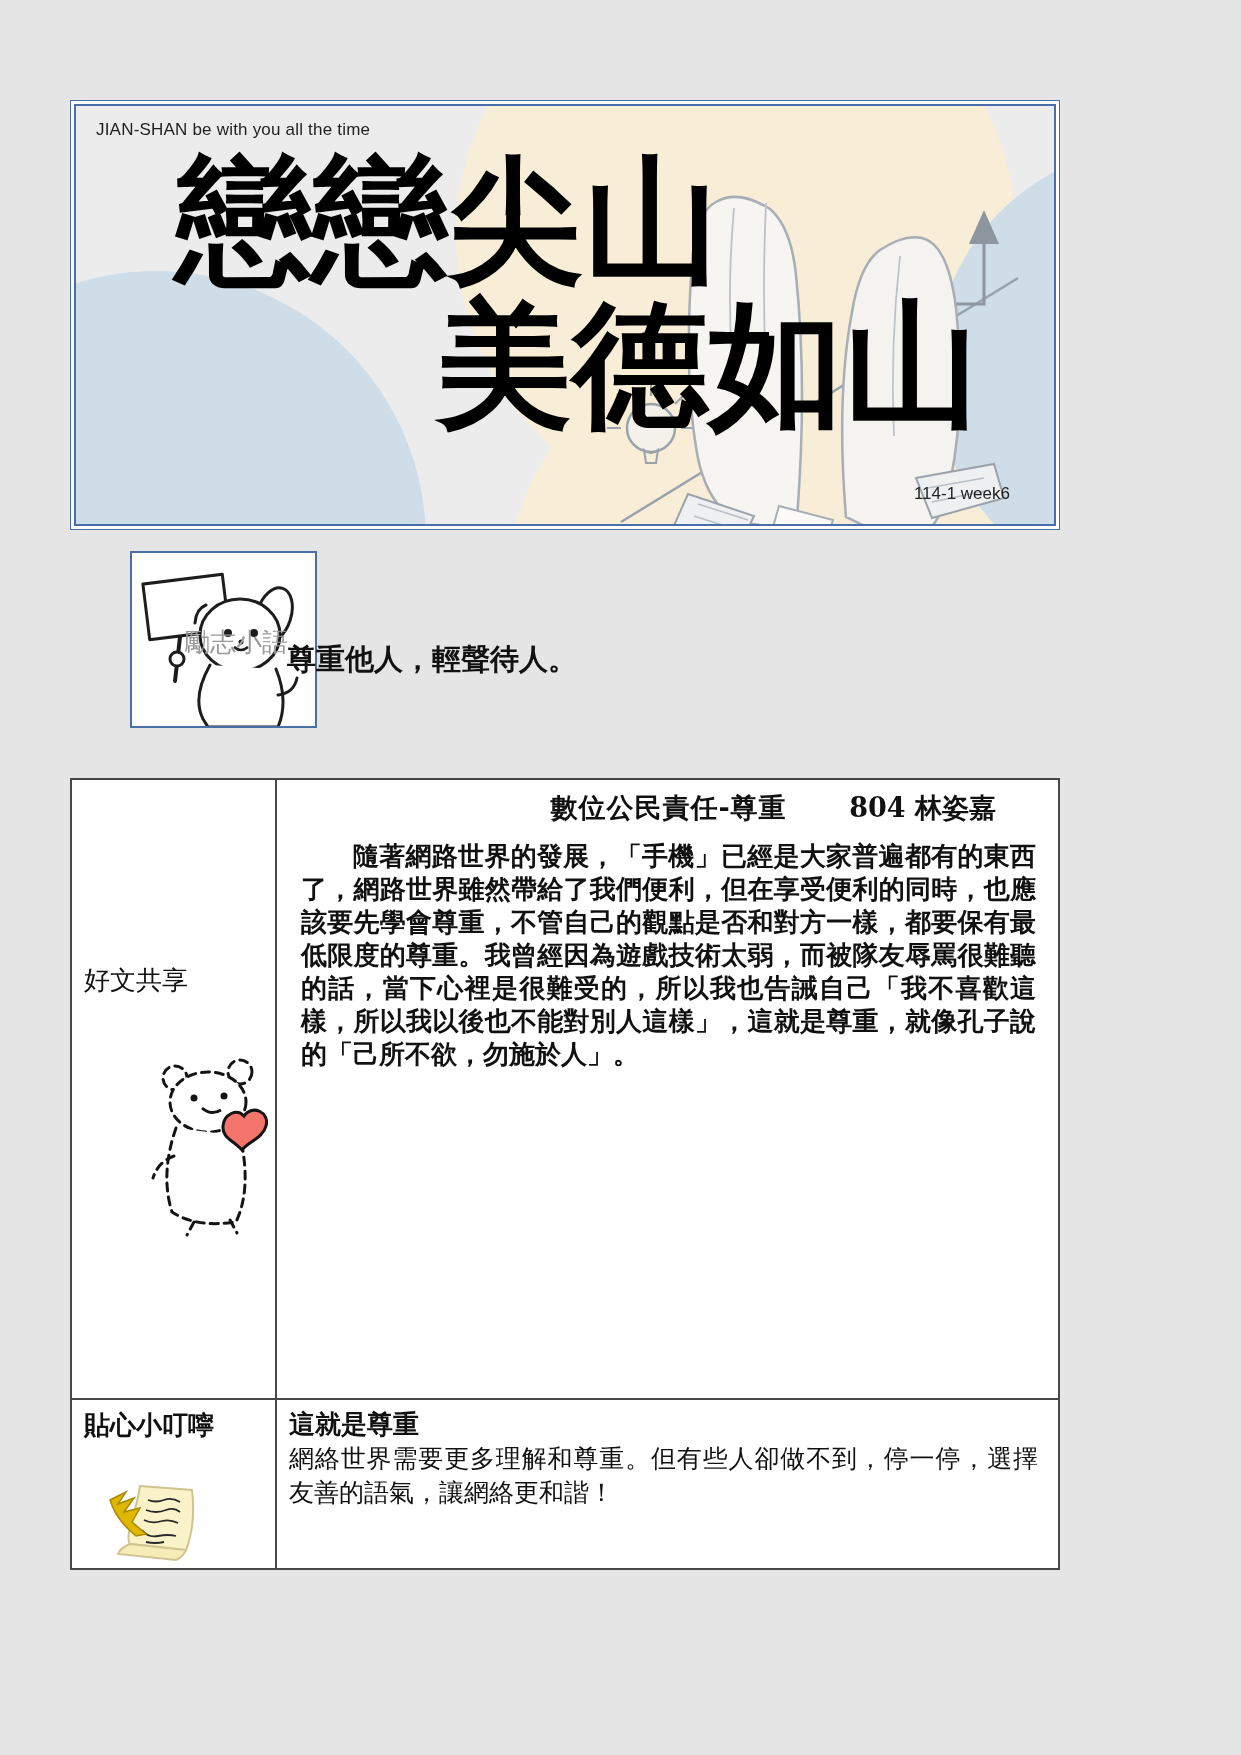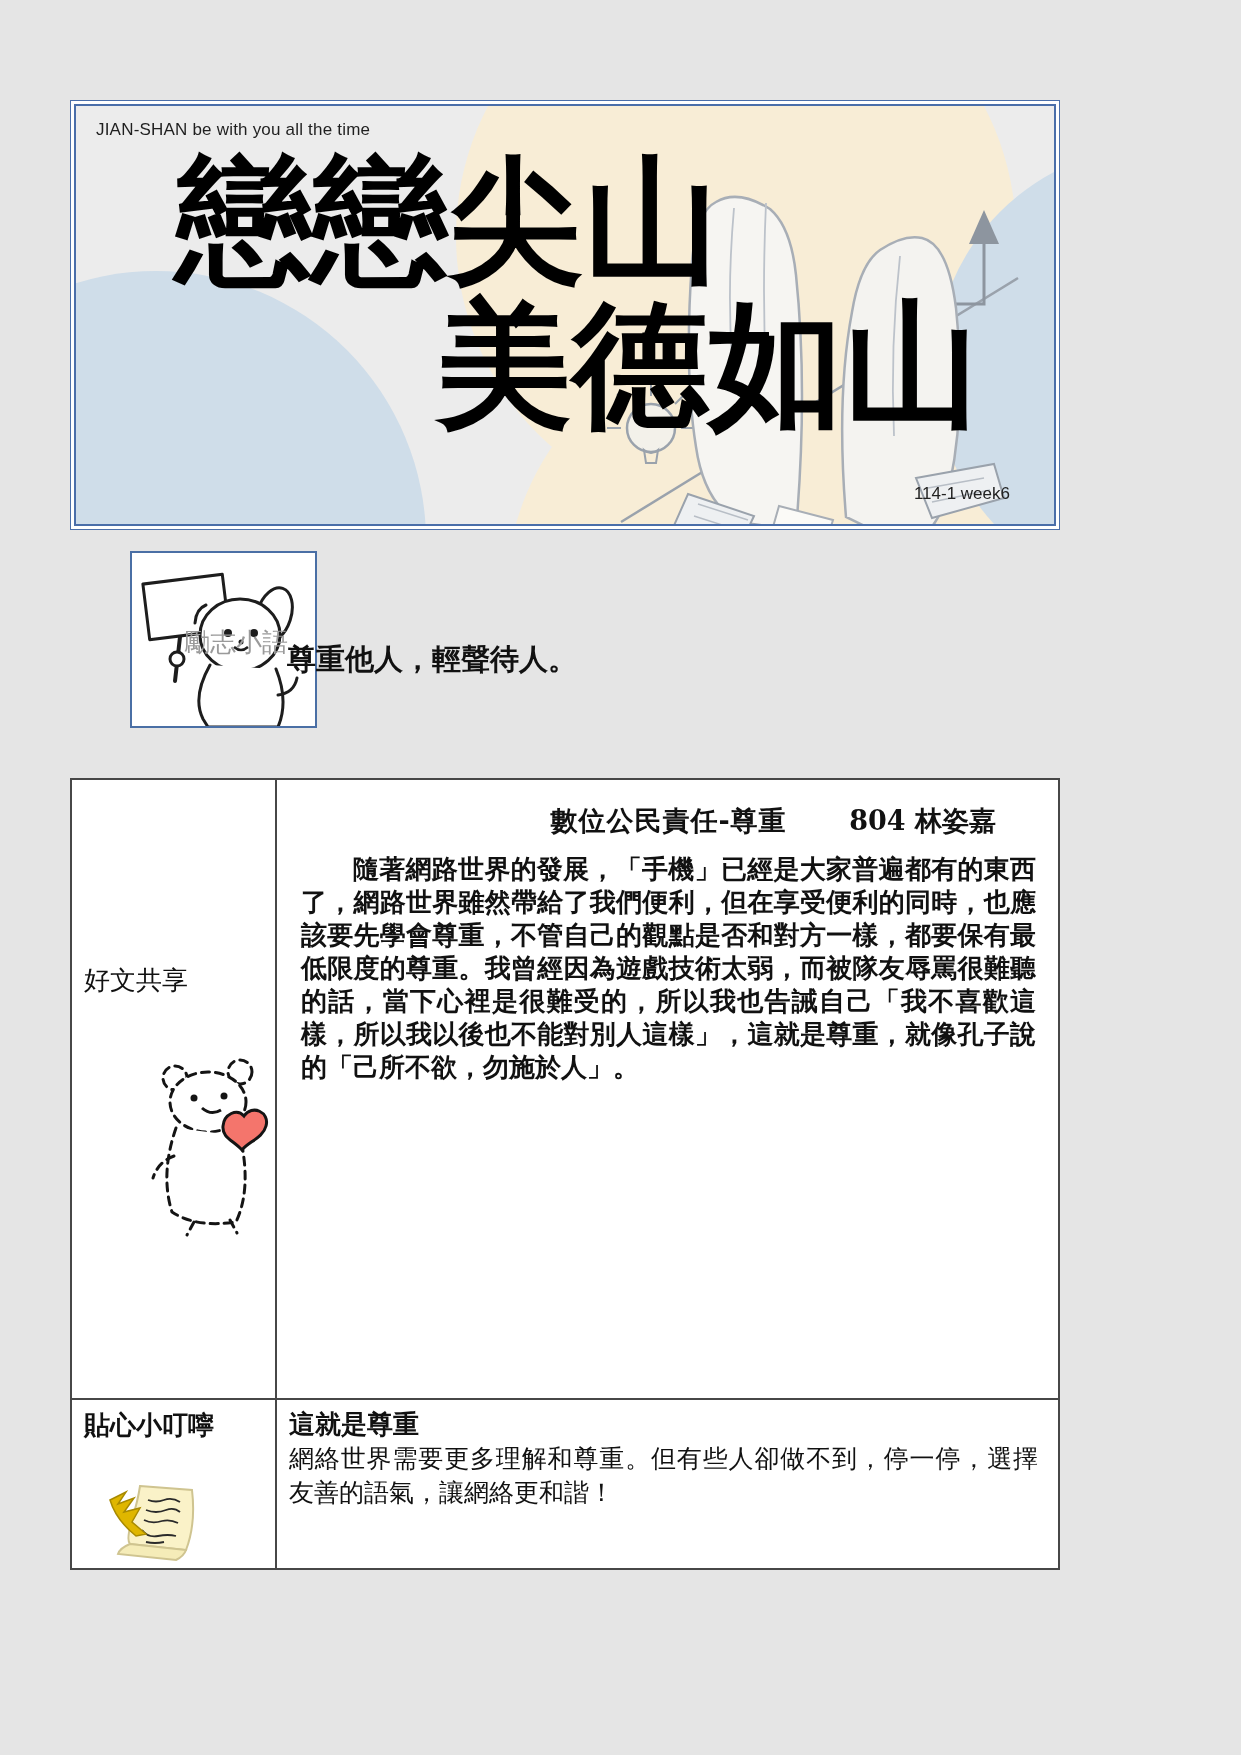--- a/index.html
+++ b/index.html
@@ -59,21 +59,21 @@
   }
   .section-label-2{
     position:absolute;left:12px;top:628px;font-size:26px;font-weight:bold;color:#111;
     font-family:"Liberation Sans",sans-serif;
   }
   .article-cell{
     position:absolute;left:205px;top:0;width:781px;height:616px;box-sizing:border-box;
     padding:6px 10px 0 12px;
     font-family:"DejaVu Serif","Liberation Serif",serif;
   }
-  .article-head{position:relative;height:38px;margin-top:17px;}
+  .article-head{position:relative;height:38px;margin-top:4px;}
   .article-title{
     display:block;text-align:center;font-size:27px;font-weight:bold;letter-spacing:1px;
   }
   .article-author{
     position:absolute;right:52px;top:0;font-size:27px;font-weight:bold;white-space:nowrap;
   }
   .article-cell p{
     margin:12px;font-size:26px;line-height:33px;text-indent:2em;font-weight:600;
     text-align:justify;
   }

